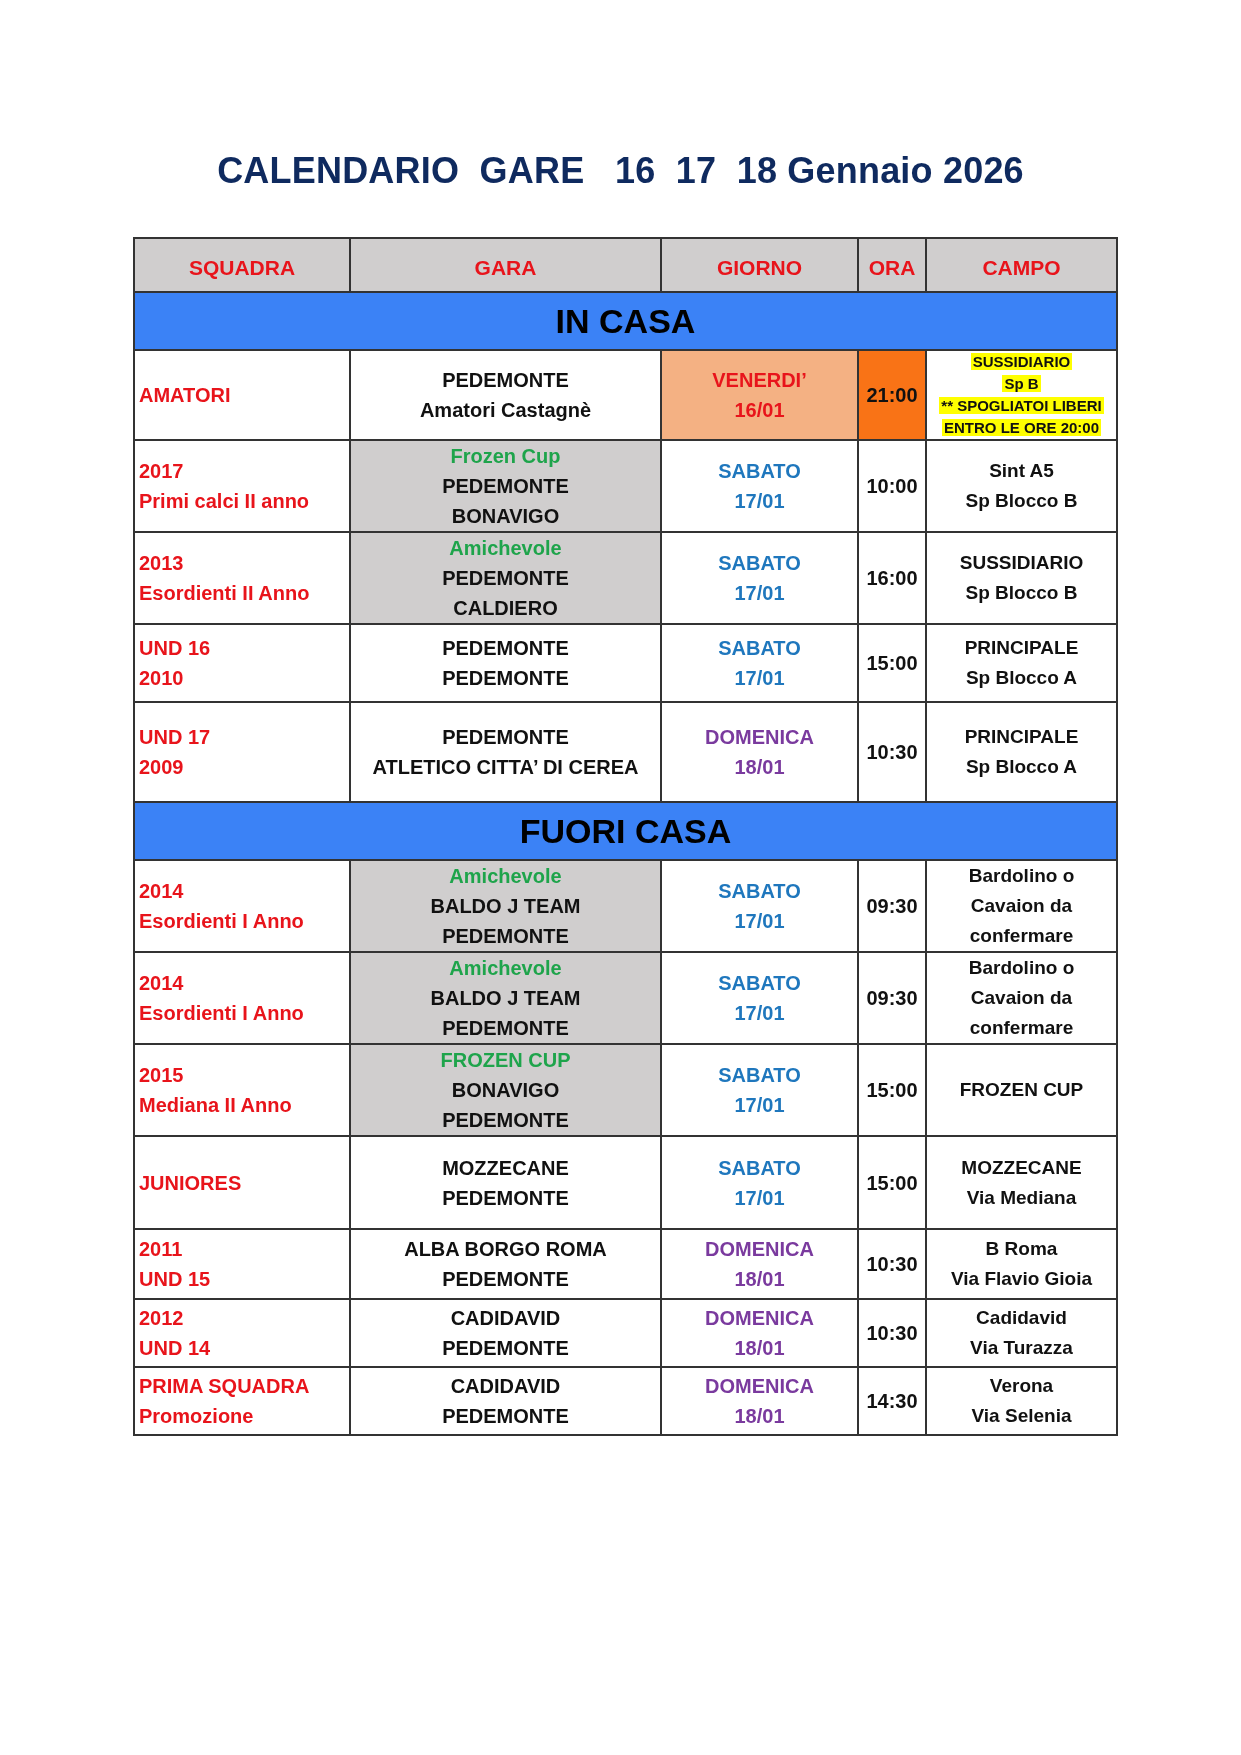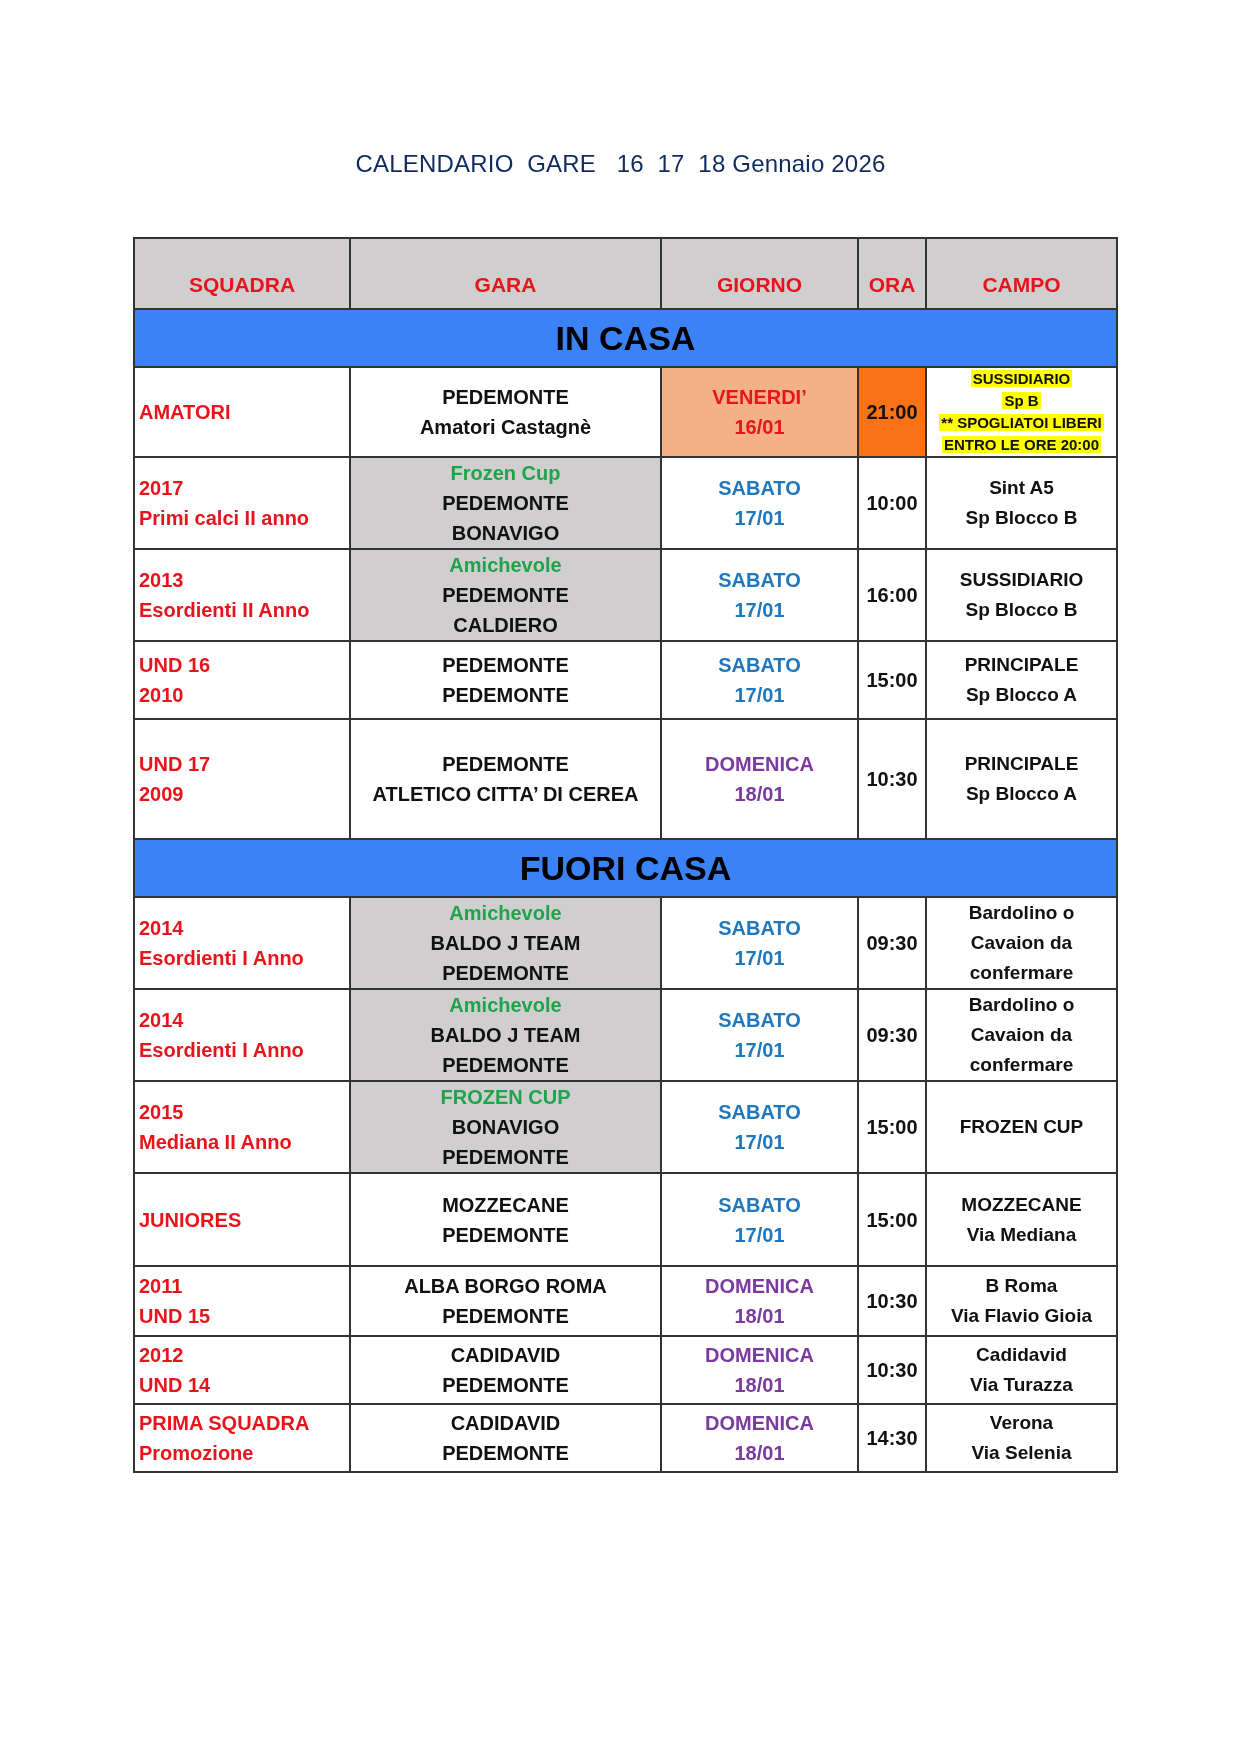--- a/index.html
+++ b/index.html
@@ -1,31 +1,31 @@
 <!DOCTYPE html>
 <html><head>
 <meta charset="utf-8">
 <style>
   html, body { margin: 0; padding: 0; background: #ffffff; }
   body { width: 1241px; height: 1755px; position: relative; font-family: "Liberation Sans", "DejaVu Sans", sans-serif; }
   .title {
     position: absolute; left: 0; width: 1241px; top: 150px; text-align: center;
-    color: #0f2a5f; font-weight: normal; font-size: 24px; letter-spacing: 0.2px;
+    color: #0f2a5f; font-weight: bold; font-size: 36px; letter-spacing: 0.2px;
   }
   .title span { white-space: pre; }
   table.cal {
     position: absolute; left: 133px; top: 237px; width: 983px;
     border-collapse: collapse; table-layout: fixed;
     font-weight: bold; font-size: 20px;
   }
   table.cal td, table.cal th {
     border: 2px solid #333333; padding: 0; text-align: center; vertical-align: middle;
     line-height: 30px;
   }
-  table.cal th { background: #d0cece; color: #e8141b; font-size: 21px; height: 46px; padding-top: 23px; }
+  table.cal th { background: #d0cece; color: #e8141b; font-size: 21px; height: 46px; padding-top: 6px; }
   .section td { background: #3b82f6; color: #000; font-size: 34px; height: 56px; }
   .sq { text-align: left !important; color: #e8141b; padding-left: 4px !important; }
   .gara { color: #111; }
   .gara.grey { background: #d0cece; }
   .tag { color: #1ea44b; display: block; }
   .day-sab { color: #1f77bd; }
   .day-dom { color: #7a3a9e; }
   .day-ven { color: #e8141b; background: #f4b183; }
   .ora { color: #111; }
   .ora.orange { background: #f97316; }
@@ -142,21 +142,21 @@
           <span class="line">17/01</span>
         </td>
         <td class="ora">
           <span class="line">15:00</span>
         </td>
         <td class="campo">
           <span class="line">PRINCIPALE</span>
           <span class="line">Sp Blocco A</span>
         </td>
       </tr>
-      <tr style="height: 120px;">
+      <tr style="height: 100px;">
         <td class="sq">
           <span class="line">UND 17</span>
           <span class="line">2009</span>
         </td>
         <td class="gara">
           <span class="line">PEDEMONTE</span>
           <span class="line">ATLETICO CITTA’ DI CEREA</span>
         </td>
         <td class="day-dom">
           <span class="line">DOMENICA</span>

